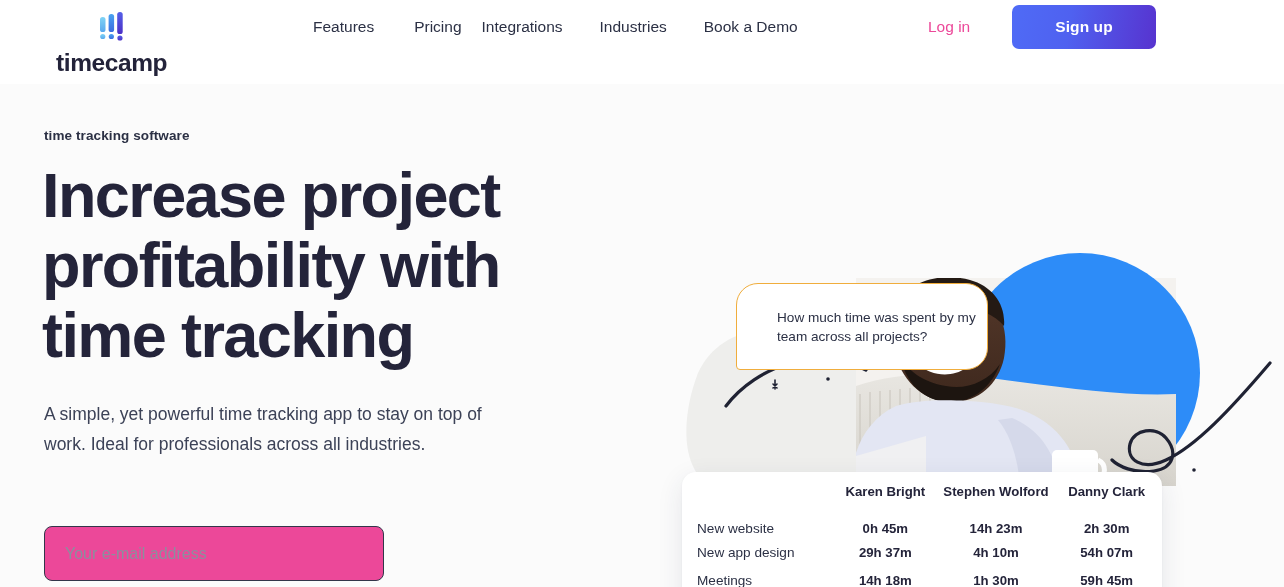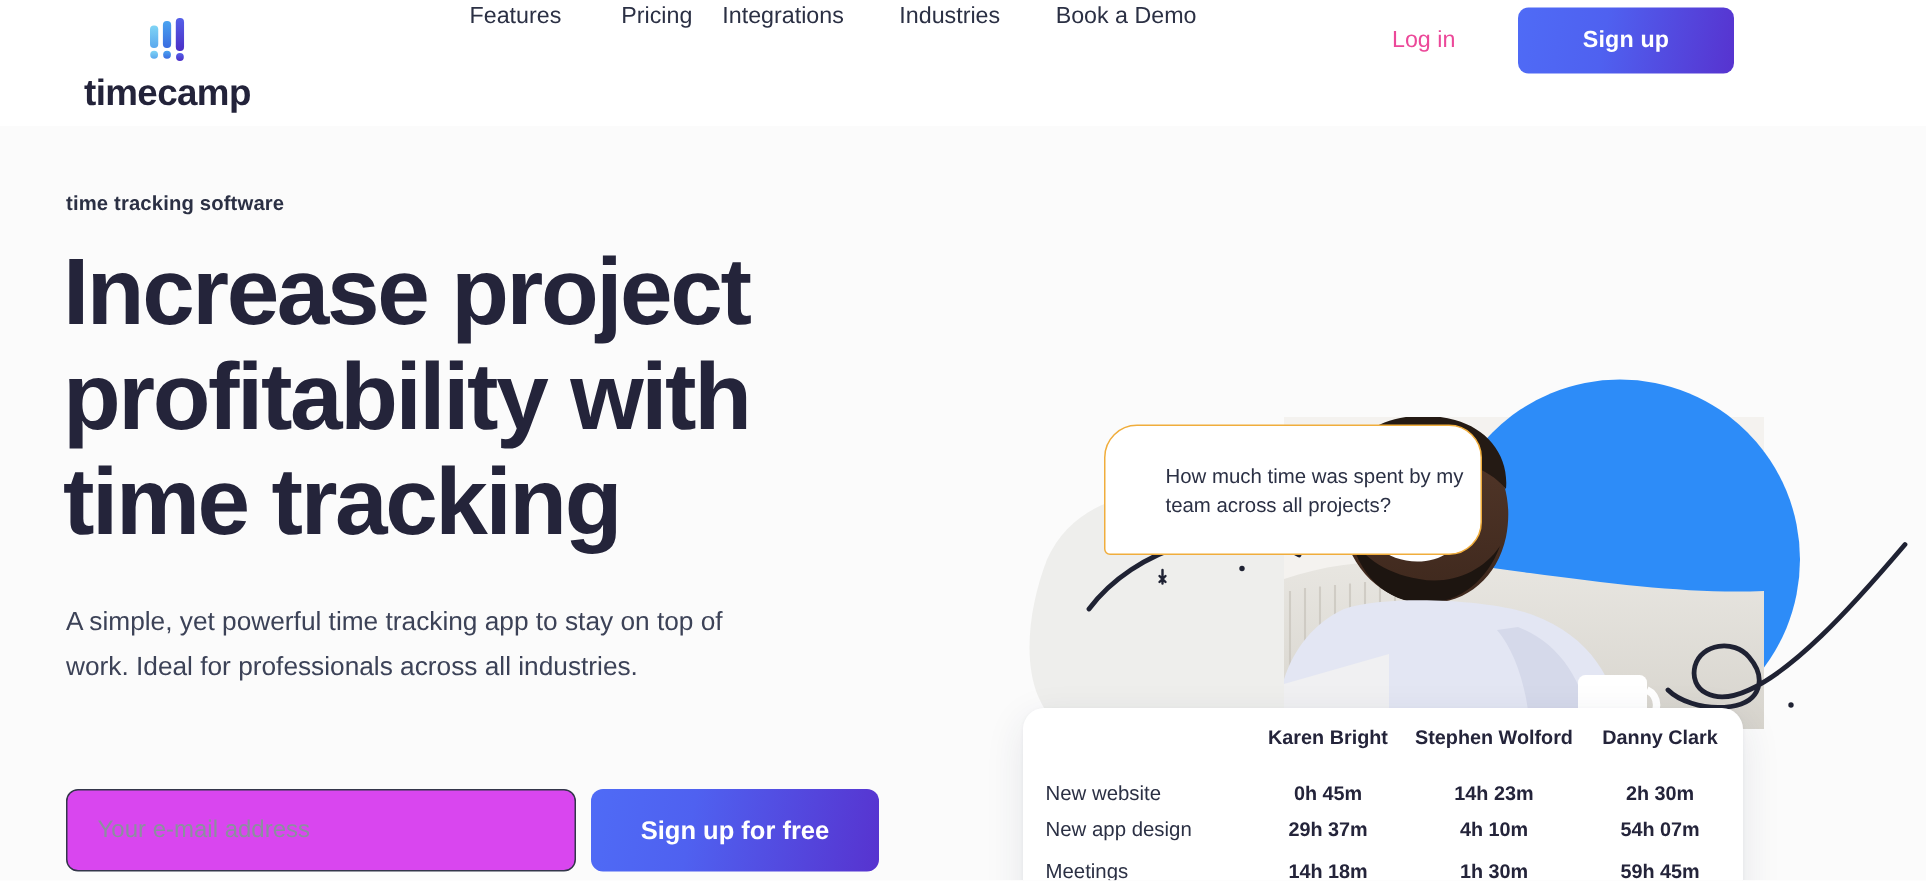--- a/index.html
+++ b/index.html
@@ -58,21 +58,21 @@
     font-weight: 700;
     letter-spacing: -0.4px;
     color: #23233a;
     line-height: 1;
     white-space: nowrap;
   }
 
   .nav {
     position: absolute;
     left: 313px;
-    top: 1px;
+    top: 17px;
     display: flex;
     align-items: flex-start;
     gap: 0;
   }
   .nav-link {
     font-size: 15.5px;
     color: #2b3044;
     text-decoration: none;
     white-space: nowrap;
     line-height: 20px;
@@ -160,21 +160,21 @@
     top: 442px;
     display: flex;
     align-items: flex-start;
     gap: 10px;
   }
   .email-input {
     width: 340px;
     height: 55px;
     border: 1.5px solid #33364a;
     border-radius: 8px;
-    background: #d946ef;
+    background: #ec4899;
     padding: 0 20px;
     font-family: "Liberation Sans", sans-serif;
     font-size: 16px;
     color: #24243a;
     outline: none;
   }
   .email-input::placeholder { color: #8b8f9e; }
 
   .free-btn {
     width: 192px;
@@ -312,21 +312,20 @@
   </header>
 
   <section class="hero">
 
     <div class="eyebrow">time tracking software</div>
     <h1 class="headline">Increase project profitability with time tracking</h1>
     <p class="subhead">A simple, yet powerful time tracking app to stay on top of work. Ideal for professionals across all industries.</p>
 
     <form class="signup-form">
       <input class="email-input" type="email" placeholder="Your e-mail address" style="">
-      <button class="free-btn" type="submit">Sign up for free</button>
     </form>
 
     <div class="illus">
 
       <svg class="illus-svg" viewBox="0 0 624 503">
         <defs>
           <clipPath id="photoClip">
             <path d="M196 110 h320 v208 h-320 z"></path>
           </clipPath>
           <linearGradient id="skin" x1="0" y1="0" x2="0" y2="1">

